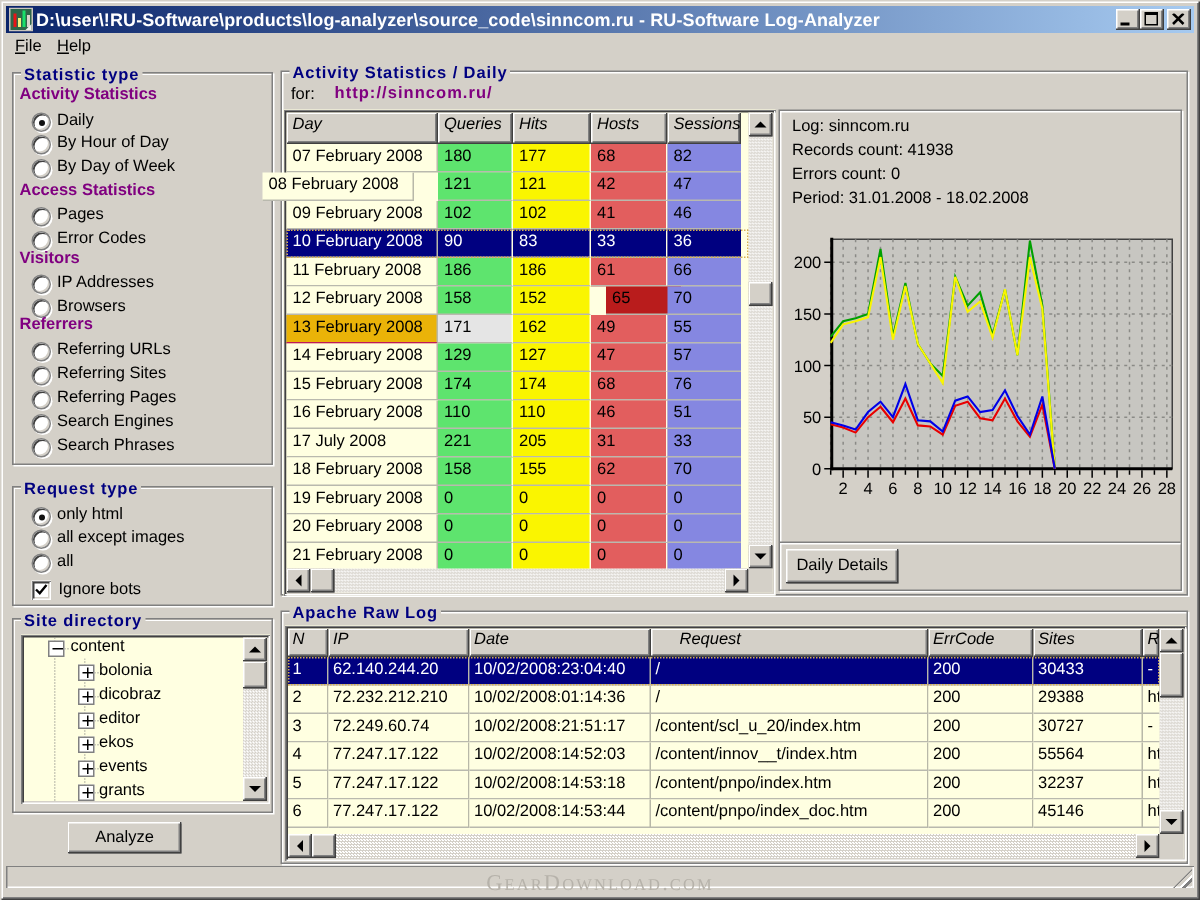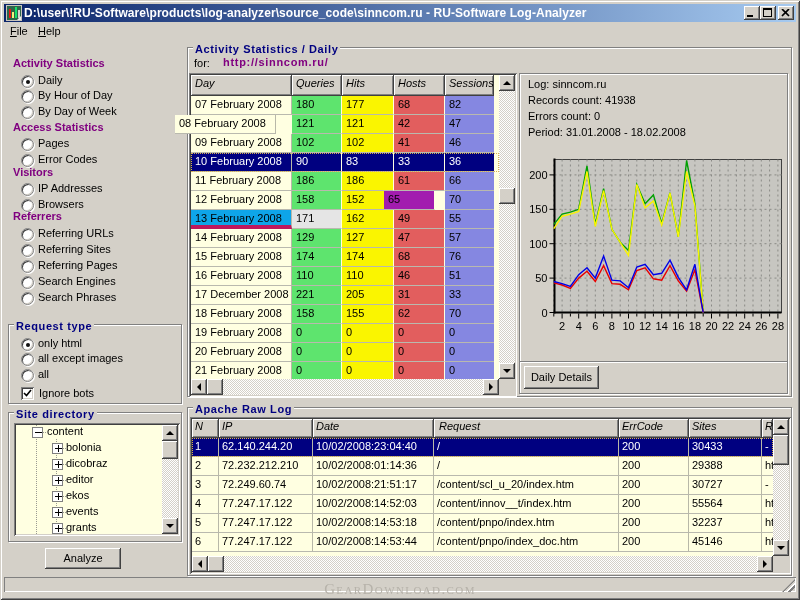--- a/index.html
+++ b/index.html
@@ -67,20 +67,23 @@
       <svg class="abs" style="left:3px;top:3px" width="9" height="8">
           <path d="M1,0 L4.5,3.5 L8,0 M1,7 L4.5,3.5 L8,7" stroke="#000" stroke-width="1.7" fill="none"></path>
         </svg>
     </div>
   </div>
   <div class="abs" style="left:4px;top:22px;width:792px;height:19px;background:#D4D0C8">
     <div class="abs" style="left:6px;top:3px"><u>F</u>ile</div>
     <div class="abs" style="left:34px;top:3px"><u>H</u>elp</div>
   </div>
 
+<div class="group" style="left:8px;top:48px;width:174px;height:262px">
+      <div class="glabel">Statistic type</div>
+    </div>
 <div class="phead" style="top:57px">Activity Statistics</div>
 <div class="row" style="top:75px">
       <span class="rad on"></span>
       <span class="rlbl">Daily</span>
     </div>
 <div class="row" style="top:90px">
       <span class="rad"></span>
       <span class="rlbl">By Hour of Day</span>
     </div>
 <div class="row" style="top:106px">
@@ -217,43 +220,43 @@
 <div class="cell" style="left:394px;top:153px;width:51px;height:19px;background:#000080;border-right:1px solid #ffffe1;border-bottom:1px solid #b9b9ae;color:#fff">33</div>
 <div class="cell" style="left:445px;top:153px;width:49px;height:19px;background:#000080;border-bottom:1px solid #b9b9ae;color:#fff">36</div>
 <div class="cell" style="left:191px;top:172px;width:101px;height:19px;background:#FFFFE1;border-right:1px solid #b8b8a8;border-bottom:1px solid #b9b9ae">11 February 2008</div>
 <div class="cell" style="left:292px;top:172px;width:50px;height:19px;background:#5EE46E;border-right:1px solid #ffffe1;border-bottom:1px solid #b9b9ae">186</div>
 <div class="cell" style="left:342px;top:172px;width:52px;height:19px;background:#FAF500;border-right:1px solid #ffffe1;border-bottom:1px solid #b9b9ae">186</div>
 <div class="cell" style="left:394px;top:172px;width:51px;height:19px;background:#E25E5E;border-right:1px solid #ffffe1;border-bottom:1px solid #b9b9ae">61</div>
 <div class="cell" style="left:445px;top:172px;width:49px;height:19px;background:#8587E1;border-bottom:1px solid #b9b9ae">66</div>
 <div class="cell" style="left:191px;top:191px;width:101px;height:19px;background:#FFFFE1;border-right:1px solid #b8b8a8;border-bottom:1px solid #b9b9ae">12 February 2008</div>
 <div class="cell" style="left:292px;top:191px;width:50px;height:19px;background:#5EE46E;border-right:1px solid #ffffe1;border-bottom:1px solid #b9b9ae">158</div>
 <div class="cell" style="left:342px;top:191px;width:52px;height:19px;background:#FAF500;border-right:1px solid #ffffe1;border-bottom:1px solid #b9b9ae">152</div>
-<div class="cell" style="left:384px;top:191px;width:51px;height:19px;background:#a21caf;border-right:1px solid #ffffe1;border-bottom:1px solid #b9b9ae">65</div>
+<div class="cell" style="left:404px;top:191px;width:51px;height:19px;background:#b91c1c;border-right:1px solid #ffffe1;border-bottom:1px solid #b9b9ae">65</div>
 <div class="cell" style="left:445px;top:191px;width:49px;height:19px;background:#8587E1;border-bottom:1px solid #b9b9ae">70</div>
-<div class="cell" style="left:191px;top:210px;width:101px;height:19px;background:#0ea5e9;border-right:1px solid #b8b8a8;border-bottom:4px solid #be185d">13 February 2008</div>
+<div class="cell" style="left:191px;top:210px;width:101px;height:19px;background:#eab308;border-right:1px solid #b8b8a8;border-bottom:1px solid #be185d">13 February 2008</div>
 <div class="cell" style="left:292px;top:210px;width:50px;height:19px;background:#e5e5e5;border-right:1px solid #ffffe1;border-bottom:1px solid #b9b9ae">171</div>
 <div class="cell" style="left:342px;top:210px;width:52px;height:19px;background:#FAF500;border-right:1px solid #ffffe1;border-bottom:1px solid #b9b9ae">162</div>
 <div class="cell" style="left:394px;top:210px;width:51px;height:19px;background:#E25E5E;border-right:1px solid #ffffe1;border-bottom:1px solid #b9b9ae">49</div>
 <div class="cell" style="left:445px;top:210px;width:49px;height:19px;background:#8587E1;border-bottom:1px solid #b9b9ae">55</div>
 <div class="cell" style="left:191px;top:229px;width:101px;height:19px;background:#FFFFE1;border-right:1px solid #b8b8a8;border-bottom:1px solid #b9b9ae">14 February 2008</div>
 <div class="cell" style="left:292px;top:229px;width:50px;height:19px;background:#5EE46E;border-right:1px solid #ffffe1;border-bottom:1px solid #b9b9ae">129</div>
 <div class="cell" style="left:342px;top:229px;width:52px;height:19px;background:#FAF500;border-right:1px solid #ffffe1;border-bottom:1px solid #b9b9ae">127</div>
 <div class="cell" style="left:394px;top:229px;width:51px;height:19px;background:#E25E5E;border-right:1px solid #ffffe1;border-bottom:1px solid #b9b9ae">47</div>
 <div class="cell" style="left:445px;top:229px;width:49px;height:19px;background:#8587E1;border-bottom:1px solid #b9b9ae">57</div>
 <div class="cell" style="left:191px;top:248px;width:101px;height:19px;background:#FFFFE1;border-right:1px solid #b8b8a8;border-bottom:1px solid #b9b9ae">15 February 2008</div>
 <div class="cell" style="left:292px;top:248px;width:50px;height:19px;background:#5EE46E;border-right:1px solid #ffffe1;border-bottom:1px solid #b9b9ae">174</div>
 <div class="cell" style="left:342px;top:248px;width:52px;height:19px;background:#FAF500;border-right:1px solid #ffffe1;border-bottom:1px solid #b9b9ae">174</div>
 <div class="cell" style="left:394px;top:248px;width:51px;height:19px;background:#E25E5E;border-right:1px solid #ffffe1;border-bottom:1px solid #b9b9ae">68</div>
 <div class="cell" style="left:445px;top:248px;width:49px;height:19px;background:#8587E1;border-bottom:1px solid #b9b9ae">76</div>
 <div class="cell" style="left:191px;top:267px;width:101px;height:19px;background:#FFFFE1;border-right:1px solid #b8b8a8;border-bottom:1px solid #b9b9ae">16 February 2008</div>
 <div class="cell" style="left:292px;top:267px;width:50px;height:19px;background:#5EE46E;border-right:1px solid #ffffe1;border-bottom:1px solid #b9b9ae">110</div>
 <div class="cell" style="left:342px;top:267px;width:52px;height:19px;background:#FAF500;border-right:1px solid #ffffe1;border-bottom:1px solid #b9b9ae">110</div>
 <div class="cell" style="left:394px;top:267px;width:51px;height:19px;background:#E25E5E;border-right:1px solid #ffffe1;border-bottom:1px solid #b9b9ae">46</div>
 <div class="cell" style="left:445px;top:267px;width:49px;height:19px;background:#8587E1;border-bottom:1px solid #b9b9ae">51</div>
-<div class="cell" style="left:191px;top:286px;width:101px;height:19px;background:#FFFFE1;border-right:1px solid #b8b8a8;border-bottom:1px solid #b9b9ae">17 December 2008</div>
+<div class="cell" style="left:191px;top:286px;width:101px;height:19px;background:#FFFFE1;border-right:1px solid #b8b8a8;border-bottom:1px solid #b9b9ae">17 July 2008</div>
 <div class="cell" style="left:292px;top:286px;width:50px;height:19px;background:#5EE46E;border-right:1px solid #ffffe1;border-bottom:1px solid #b9b9ae">221</div>
 <div class="cell" style="left:342px;top:286px;width:52px;height:19px;background:#FAF500;border-right:1px solid #ffffe1;border-bottom:1px solid #b9b9ae">205</div>
 <div class="cell" style="left:394px;top:286px;width:51px;height:19px;background:#E25E5E;border-right:1px solid #ffffe1;border-bottom:1px solid #b9b9ae">31</div>
 <div class="cell" style="left:445px;top:286px;width:49px;height:19px;background:#8587E1;border-bottom:1px solid #b9b9ae">33</div>
 <div class="cell" style="left:191px;top:305px;width:101px;height:19px;background:#FFFFE1;border-right:1px solid #b8b8a8;border-bottom:1px solid #b9b9ae">18 February 2008</div>
 <div class="cell" style="left:292px;top:305px;width:50px;height:19px;background:#5EE46E;border-right:1px solid #ffffe1;border-bottom:1px solid #b9b9ae">158</div>
 <div class="cell" style="left:342px;top:305px;width:52px;height:19px;background:#FAF500;border-right:1px solid #ffffe1;border-bottom:1px solid #b9b9ae">155</div>
 <div class="cell" style="left:394px;top:305px;width:51px;height:19px;background:#E25E5E;border-right:1px solid #ffffe1;border-bottom:1px solid #b9b9ae">62</div>
 <div class="cell" style="left:445px;top:305px;width:49px;height:19px;background:#8587E1;border-bottom:1px solid #b9b9ae">70</div>
 <div class="cell" style="left:191px;top:324px;width:101px;height:19px;background:#FFFFE1;border-right:1px solid #b8b8a8;border-bottom:1px solid #b9b9ae">19 February 2008</div>
@@ -390,21 +393,21 @@
 <div class="abs" style="left:520px;top:361px;width:267px;height:1px;background:#808080"></div>
 <div class="abs" style="left:520px;top:362px;width:267px;height:1px;background:#fff"></div>
 <div class="btn" style="left:524px;top:366px;width:75px;height:23px;line-height:23px">Daily Details</div>
 <div class="group" style="left:187px;top:407px;width:605px;height:169px">
       <div class="glabel">Apache Raw Log</div>
     </div>
 <div class="abs sunken" style="left:190px;top:417px;width:601px;height:157px;background:#FFFFE1"></div>
 <div class="hc" style="left:192px;top:419px;width:27px;height:19px;line-height:14px;padding-left:3px">N</div>
 <div class="hc" style="left:219px;top:419px;width:94px;height:19px;line-height:14px;padding-left:3px">IP</div>
 <div class="hc" style="left:313px;top:419px;width:121px;height:19px;line-height:14px;padding-left:3px">Date</div>
-<div class="hc" style="left:434px;top:419px;width:185px;height:19px;line-height:14px;padding-left:5px">Request</div>
+<div class="hc" style="left:434px;top:419px;width:185px;height:19px;line-height:14px;padding-left:19px">Request</div>
 <div class="hc" style="left:619px;top:419px;width:70px;height:19px;line-height:14px;padding-left:3px">ErrCode</div>
 <div class="hc" style="left:689px;top:419px;width:73px;height:19px;line-height:14px;padding-left:3px">Sites</div>
 <div class="hc" style="left:762px;top:419px;width:11px;height:19px;line-height:14px;padding-left:3px">Re</div>
 <div class="cell" style="left:192px;top:438px;width:27px;height:19px;background:#000080;color:#fff;border-right:1px solid #b8b8a8;border-bottom:1px solid #b9b9ae;padding-left:3px">1</div>
 <div class="cell" style="left:219px;top:438px;width:94px;height:19px;background:#000080;color:#fff;border-right:1px solid #b8b8a8;border-bottom:1px solid #b9b9ae;padding-left:3px">62.140.244.20</div>
 <div class="cell" style="left:313px;top:438px;width:121px;height:19px;background:#000080;color:#fff;border-right:1px solid #b8b8a8;border-bottom:1px solid #b9b9ae;padding-left:3px">10/02/2008:23:04:40</div>
 <div class="cell" style="left:434px;top:438px;width:185px;height:19px;background:#000080;color:#fff;border-right:1px solid #b8b8a8;border-bottom:1px solid #b9b9ae;padding-left:3px">/</div>
 <div class="cell" style="left:619px;top:438px;width:70px;height:19px;background:#000080;color:#fff;border-right:1px solid #b8b8a8;border-bottom:1px solid #b9b9ae;padding-left:3px">200</div>
 <div class="cell" style="left:689px;top:438px;width:73px;height:19px;background:#000080;color:#fff;border-right:1px solid #b8b8a8;border-bottom:1px solid #b9b9ae;padding-left:3px">30433</div>
 <div class="cell" style="left:762px;top:438px;width:11px;height:19px;background:#000080;color:#fff;border-bottom:1px solid #b9b9ae;padding-left:3px">-</div>

